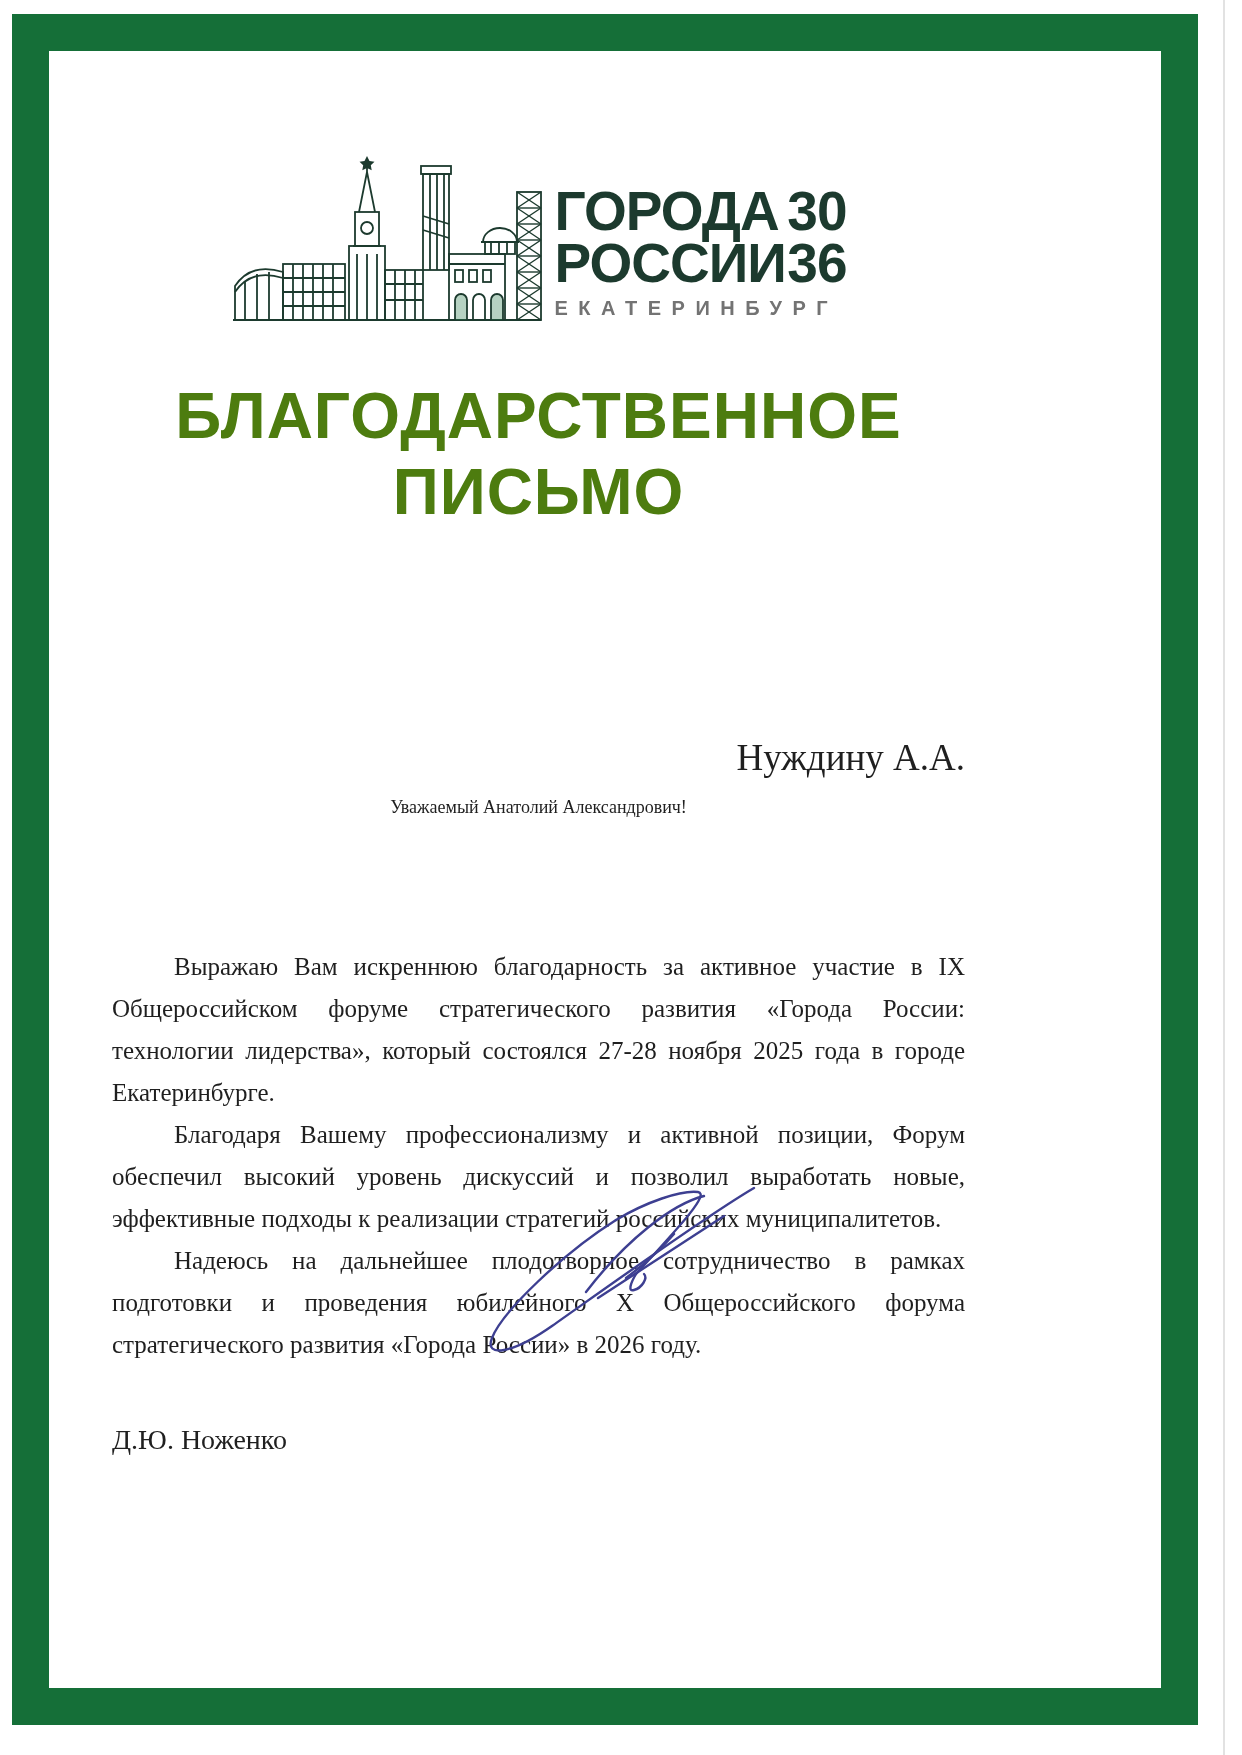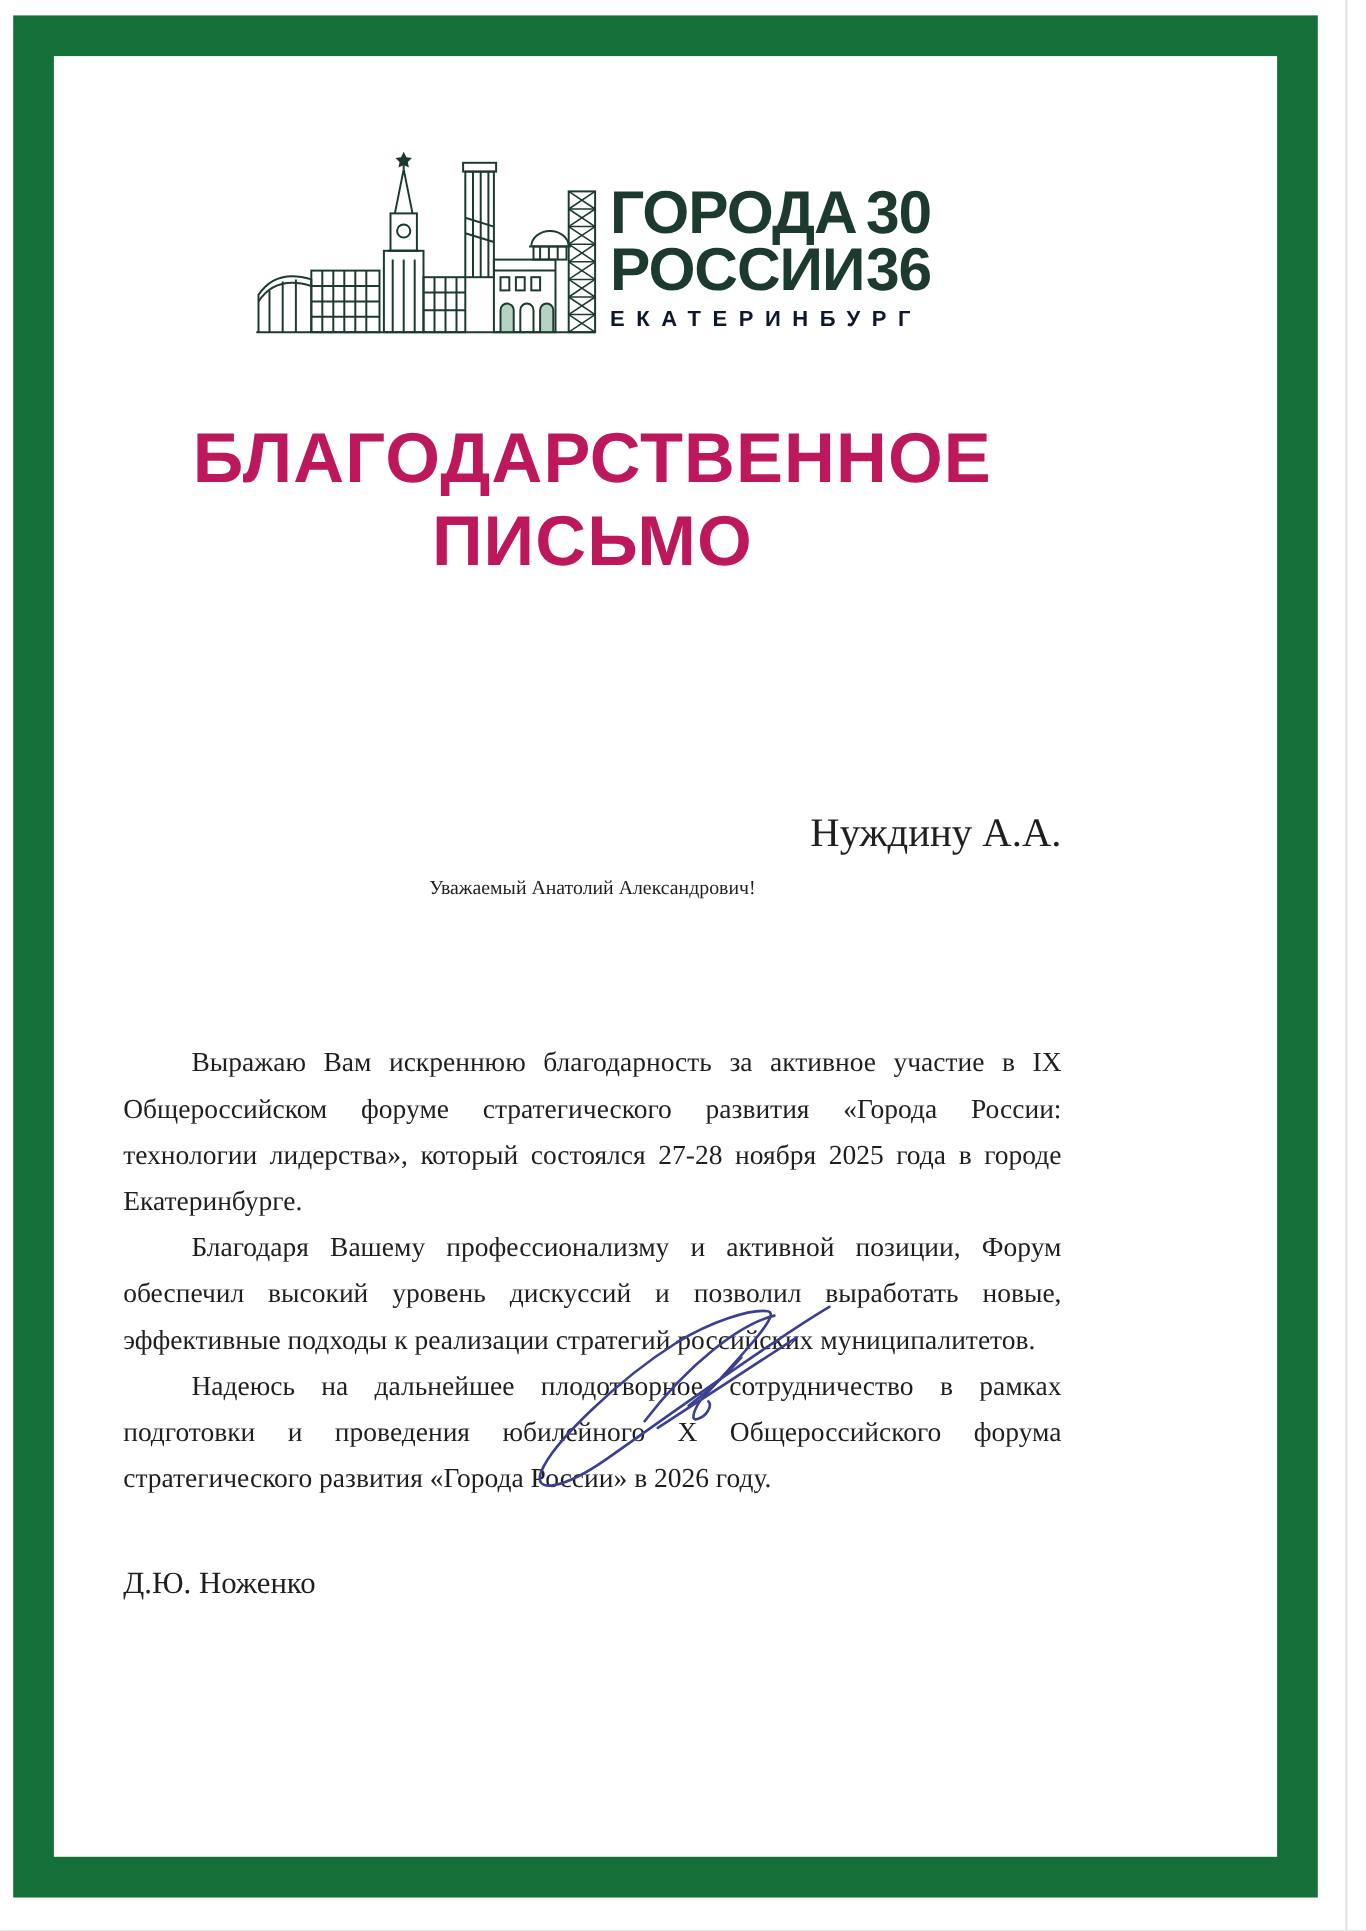--- a/index.html
+++ b/index.html
@@ -15,46 +15,46 @@
   .page-frame{
     position:absolute;
     left:12px;top:14px;right:44px;bottom:30px;
     border:37px solid #156f38;
   }
   
   .scan-edge{position:absolute;top:0;bottom:0;right:17px;width:2px;background:#e2e2e2;}
 
   
   .logo-row{
-    position:absolute;left:112px;top:128px;width:853px;
+    position:absolute;left:112px;top:146px;width:853px;
     display:flex;justify-content:center;align-items:flex-end;gap:12px;
   }
   .logo-art{width:312px;height:176px;flex:0 0 auto;}
   .logo-text{display:flex;flex-direction:column;align-items:flex-start;padding-bottom:2px;}
   .logo-line{
     display:flex;align-items:baseline;justify-content:space-between;
     width:292px;
     font-family:"Liberation Sans", sans-serif;
     font-weight:800;font-size:55px;line-height:52px;
     letter-spacing:-1px;color:#1c3a2e;
   }
   .logo-city{
     margin-top:8px;
     font-family:"Liberation Sans", sans-serif;
-    font-weight:700;font-size:20px;color:#0f172a;
+    font-weight:700;font-size:20px;color:#737373;
     letter-spacing:10.5px;white-space:nowrap;
   }
 
   
   .letter-title{
     position:absolute;left:112px;top:378px;width:853px;
     text-align:center;
     font-family:"Liberation Sans", sans-serif;
     font-weight:700;font-size:64px;line-height:76px;
-    color:#be185d;letter-spacing:1px;
+    color:#4d7c0f;letter-spacing:1px;
   }
 
   
   .addressee{
     position:absolute;top:643px;right:277px;width:360px;
     text-align:center;font-size:28px;line-height:38px;
   }
   .addressee-name{
     position:absolute;top:736px;right:277px;width:360px;
     text-align:right;font-size:37px;

